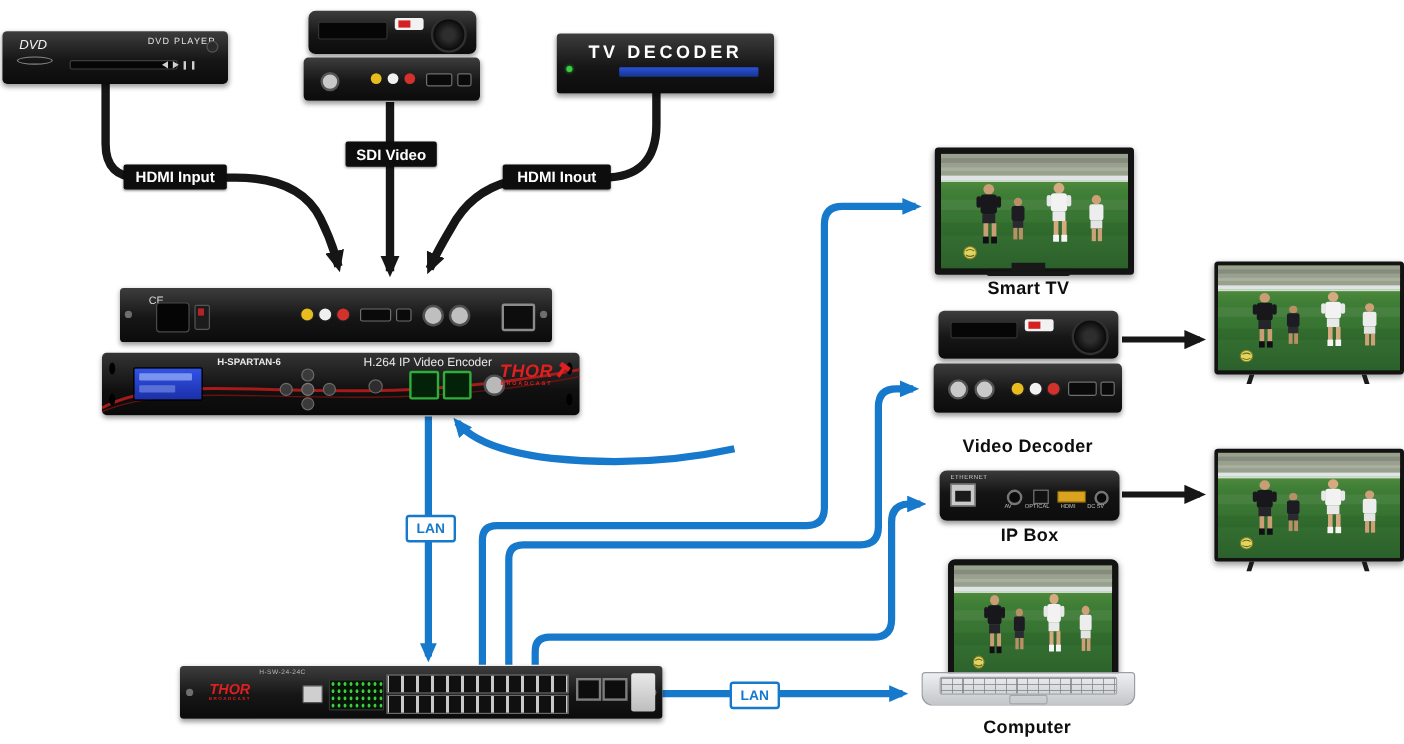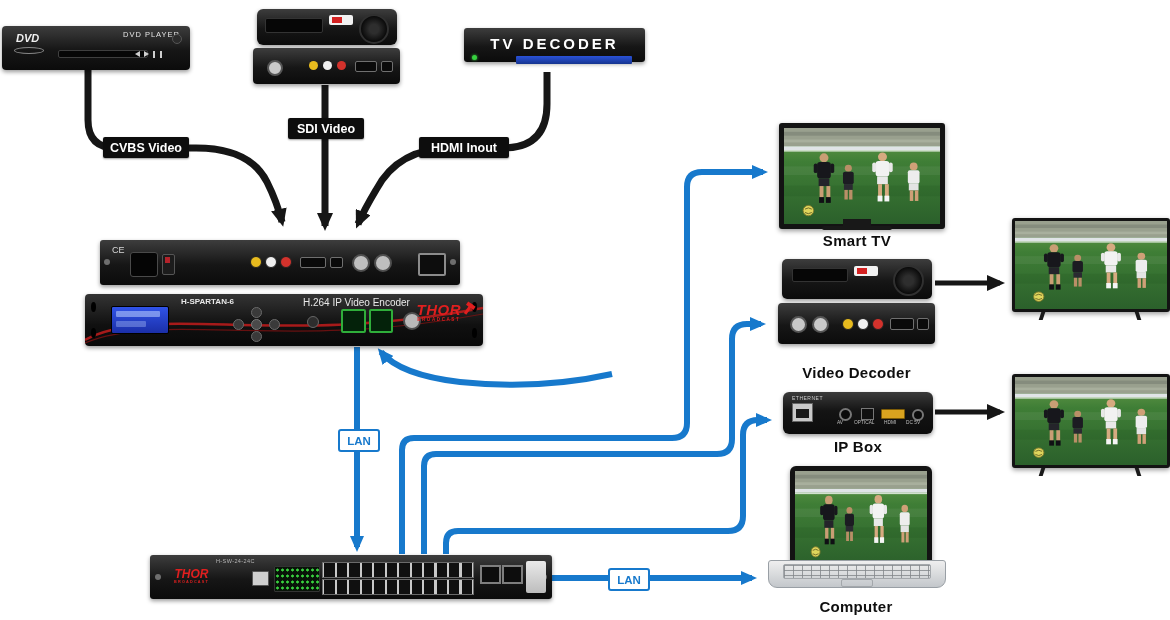--- a/index.html
+++ b/index.html
@@ -96,21 +96,21 @@
       <path d="M357,347 V547" marker-end="url(#al)"></path>
       <path d="M402,554 V450 Q402,438 414,438 H672 Q687,438 687,423 V187 Q687,172 702,172 H763" marker-end="url(#al)"></path>
       <path d="M424,554 V466 Q424,454 436,454 H717 Q732,454 732,439 V339 Q732,324 747,324 H761" marker-end="url(#al)"></path>
       <path d="M446,554 V543 Q446,531 458,531 H728 Q743,531 743,516 V435 Q743,420 758,420 H767" marker-end="url(#al)"></path>
       <path d="M552,578 H752" marker-end="url(#al)"></path>
     </g>
   </svg>
 
   <div class="dev" style="left:2px;top:26px;width:188px;height:44px">
     <span style="position:absolute;right:10px;top:4px;font-size:7.5px;letter-spacing:1px;color:#e2e2e2">DVD PLAYER</span>
-    <span style="position:absolute;left:14px;top:6px;font-size:11px;font-weight:bold;font-style:italic;color:#f0f0f0">DVD</span>
+    <span style="position:absolute;left:14px;top:6px;font-size:11px;font-weight:normal;font-style:italic;color:#f0f0f0">DVD</span>
     <div style="position:absolute;left:12px;top:21px;width:28px;height:5px;border:1px solid #888;border-radius:50%"></div>
     <div style="position:absolute;left:56px;top:24px;width:88px;height:6px;background:#060606;border:1px solid #3f3f3f;border-radius:2px"></div>
     <div style="position:absolute;right:28px;top:25px;display:flex;gap:4px">
       <div style="width:0;height:0;border-top:3.5px solid transparent;border-bottom:3.5px solid transparent;border-right:5px solid #cfcfcf"></div>
       <div style="width:0;height:0;border-top:3.5px solid transparent;border-bottom:3.5px solid transparent;border-left:5px solid #cfcfcf"></div>
       <div style="width:5px;height:7px;border-left:2px solid #cfcfcf;border-right:2px solid #cfcfcf"></div>
     </div>
     <div class="dot" style="right:8px;top:8px;width:8px;height:8px;background:#2b2b2b;border:1px solid #555"></div>
   </div>
 
@@ -124,32 +124,32 @@
 
   <div class="dev" style="left:253px;top:48px;width:147px;height:36px">
     <div class="dot" style="left:14px;top:12px;width:12px;height:12px;background:#c9c9c9;border:2px solid #555"></div>
     <div class="dot" style="left:56px;top:13px;width:9px;height:9px;background:#e8bb1e"></div>
     <div class="dot" style="left:70px;top:13px;width:9px;height:9px;background:#f0f0f0"></div>
     <div class="dot" style="left:84px;top:13px;width:9px;height:9px;background:#d3322c"></div>
     <div class="slot" style="left:102px;top:13px;width:20px;height:9px"></div>
     <div class="slot" style="left:128px;top:13px;width:10px;height:9px"></div>
   </div>
 
-  <div class="dev" style="left:464px;top:28px;width:181px;height:34px;border-radius:3px">
+  <div class="dev" style="left:464px;top:28px;width:181px;height:50px;border-radius:3px">
     <div class="dot" style="left:8px;top:27px;width:5px;height:5px;background:#37d13f;box-shadow:0 0 3px #37d13f"></div>
     <div style="position:absolute;left:0;right:0;top:7px;text-align:center;color:#fff;font-weight:bold;font-size:15px;letter-spacing:3px">TV DECODER</div>
     <div style="position:absolute;left:52px;top:28px;width:116px;height:8px;background:linear-gradient(#2a52d8,#16348f);border-radius:1px"></div>
   </div>
 
-  <div class="chip" style="left:103px;top:137px;width:86px;height:21px">CVBS Video</div>
+  <div class="chip" style="left:103px;top:137px;width:86px;height:21px">HDMI Input</div>
   <div class="chip" style="left:288px;top:118px;width:76px;height:21px">SDI Video</div>
   <div class="chip" style="left:419px;top:137px;width:90px;height:21px">HDMI Inout</div>
 
   <div class="dev" style="left:100px;top:240px;width:360px;height:45px;border-radius:3px">
-    <span style="position:absolute;left:12px;top:5px;color:#d8d8d8;font-size:9px;font-weight:normal">CE</span>
+    <span style="position:absolute;left:24px;top:5px;color:#d8d8d8;font-size:9px;font-weight:normal">CE</span>
     <div style="position:absolute;left:30px;top:12px;width:26px;height:23px;background:#050505;border:1px solid #4a4a4a;border-radius:3px"></div>
     <div style="position:absolute;left:62px;top:14px;width:11px;height:19px;background:#1c1c1c;border:1px solid #555;border-radius:2px">
       <div style="position:absolute;left:2px;top:2px;width:5px;height:6px;background:#b4222a"></div>
     </div>
     <div class="dot" style="left:150px;top:16px;width:10px;height:10px;background:#e8bb1e;border:1px solid #222"></div>
     <div class="dot" style="left:165px;top:16px;width:10px;height:10px;background:#efefef;border:1px solid #222"></div>
     <div class="dot" style="left:180px;top:16px;width:10px;height:10px;background:#d3322c;border:1px solid #222"></div>
     <div class="slot" style="left:200px;top:17px;width:24px;height:9px"></div>
     <div class="slot" style="left:230px;top:17px;width:11px;height:9px"></div>
     <div class="dot" style="left:252px;top:14px;width:14px;height:14px;background:#bfbfbf;border:2px solid #4f4f4f"></div>

